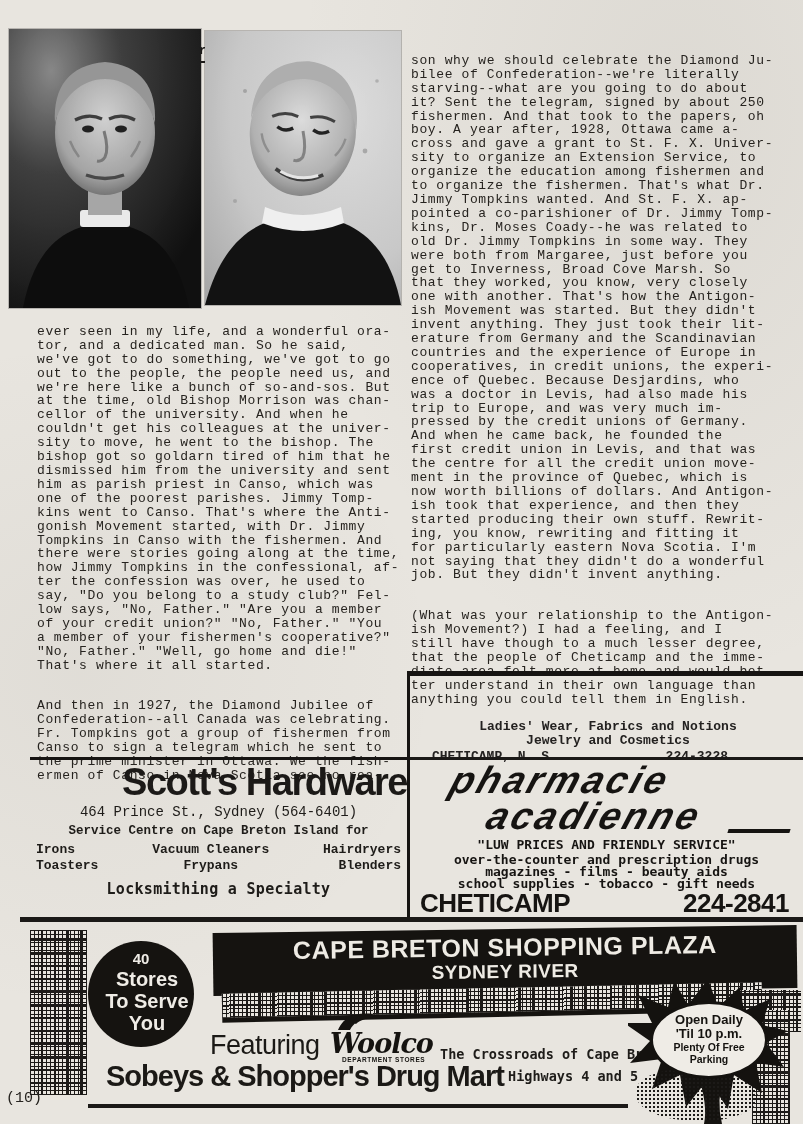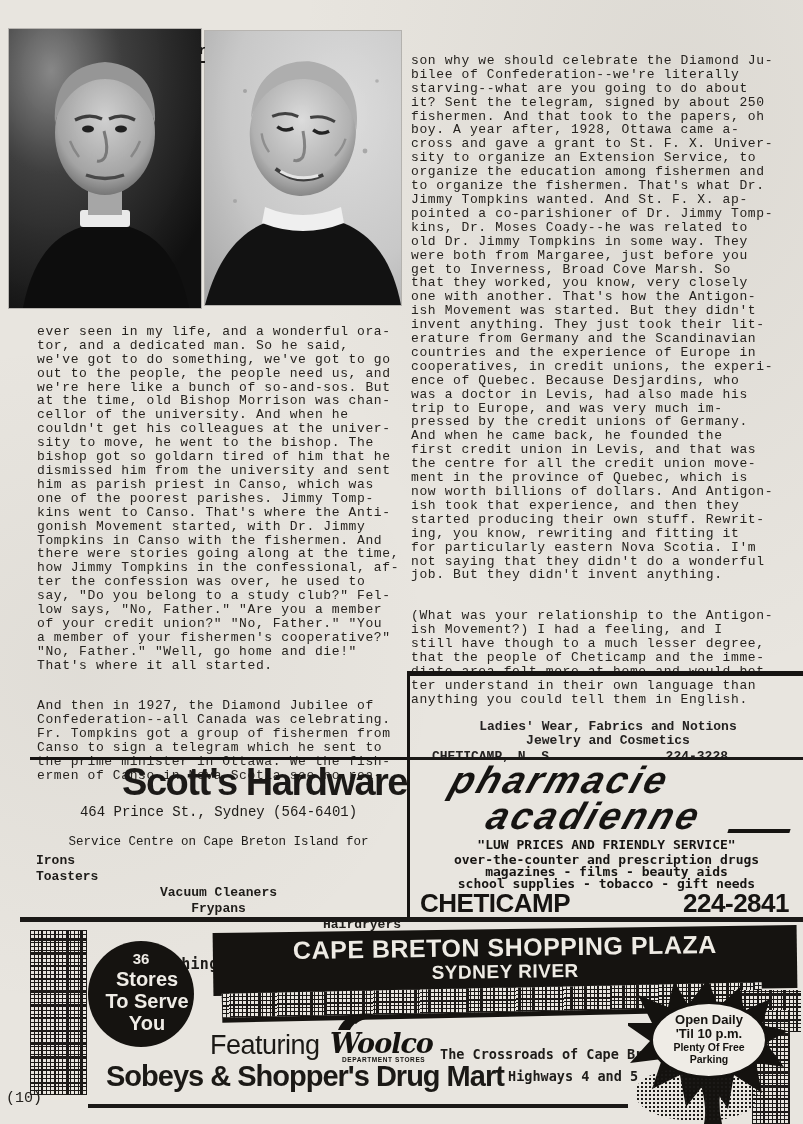--- a/index.html
+++ b/index.html
@@ -27,24 +27,24 @@
   .aucoin-l1{position:absolute;left:0;right:0;top:43px;text-align:center;font:13px "Liberation Mono",monospace;font-weight:bold;}
   .aucoin-l2{position:absolute;left:0;right:0;top:57px;text-align:center;font:13px "Liberation Mono",monospace;font-weight:bold;}
   .aucoin-loc{position:absolute;left:22px;top:73px;font:13px "Liberation Mono",monospace;font-weight:bold;}
   .aucoin-tel{position:absolute;right:78px;top:73px;font:13px "Liberation Mono",monospace;font-weight:bold;}
   
   .scotts{left:30px;top:757px;width:377px;height:160px;border-top:3px solid #161412;text-align:center;
           font-family:"Liberation Mono",monospace;color:#1e1c19;}
   .scotts-name{margin-top:2px;font-family:"Liberation Sans",sans-serif;font-weight:bold;font-size:38px;
                letter-spacing:-1.5px;line-height:40px;color:#1b1917;text-align:right;}
   .scotts-addr{font-size:14px;margin-top:2px;letter-spacing:0;}
-  .scotts-sub{font-size:12.5px;font-weight:normal;line-height:14.5px;margin-top:15px;}
+  .scotts-sub{font-size:12.5px;font-weight:bold;line-height:14.5px;margin-top:4px;}
   .scotts-we{font-size:13px;font-weight:bold;margin-top:8px;}
   .scotts-cols{display:flex;justify-content:space-between;margin-top:3px;padding:0 6px;
-               font-size:13px;font-weight:bold;line-height:16px;white-space:pre-line;flex-direction:column;}
+               font-size:13px;font-weight:bold;line-height:16px;white-space:pre-line;}
   .scotts-foot{font:bold 15px "DejaVu Sans Mono",monospace;margin-top:6px;letter-spacing:0.3px;}
   
   .vdiv{left:407px;top:757px;width:3px;height:160px;background:#161412;}
   
   .pharm{left:410px;top:757px;width:393px;height:160px;color:#161412;}
   .pharm-logo{font-family:"Liberation Sans",sans-serif;font-weight:bold;font-style:italic;
               transform:skewX(-18deg);letter-spacing:3px;line-height:1;color:#161412;}
   .pharm-l1{position:absolute;left:42px;top:4px;font-size:38px;}
   .pharm-l2{position:absolute;left:78px;top:40px;font-size:38px;}
   .pharm-underline{position:absolute;left:318px;top:72px;width:62px;height:4px;background:#161412;transform:skewX(-18deg);}
@@ -286,21 +286,21 @@
     <div class="pharm-line" style="top:119px">school supplies - tobacco - gift needs</div>
     <div class="pharm-loc">CHETICAMP</div>
     <div class="pharm-tel">224-2841</div>
   </div>
 
   <div class="abs rule" style="left:20px;top:917px;width:783px;height:5px;"></div>
 
   <div class="abs plaid" style="left:30px;top:930px;width:57px;height:165px;"></div>
 
   <div class="abs circle23">
-    <div class="n">36</div>
+    <div class="n">40</div>
     <div class="l">Stores</div>
     <div class="l">To Serve</div>
     <div class="l">You</div>
   </div>
 
   <div class="abs banner">
     <div class="b1">CAPE BRETON SHOPPING PLAZA</div>
     <div class="b2">SYDNEY RIVER</div>
   </div>
   <div class="abs plaid band"></div>

